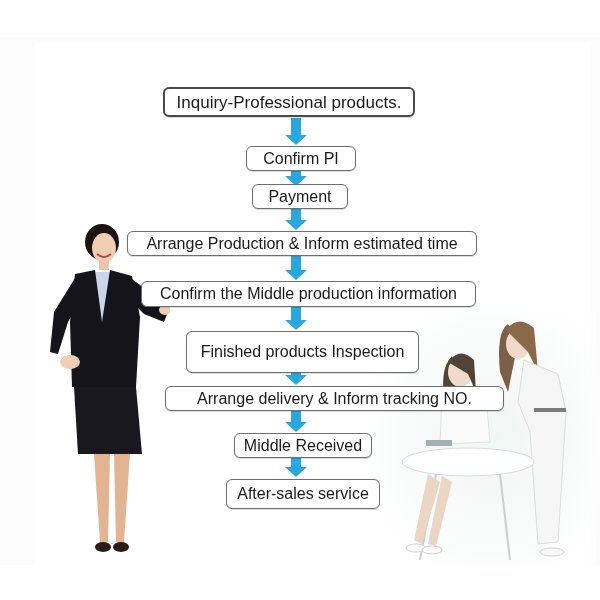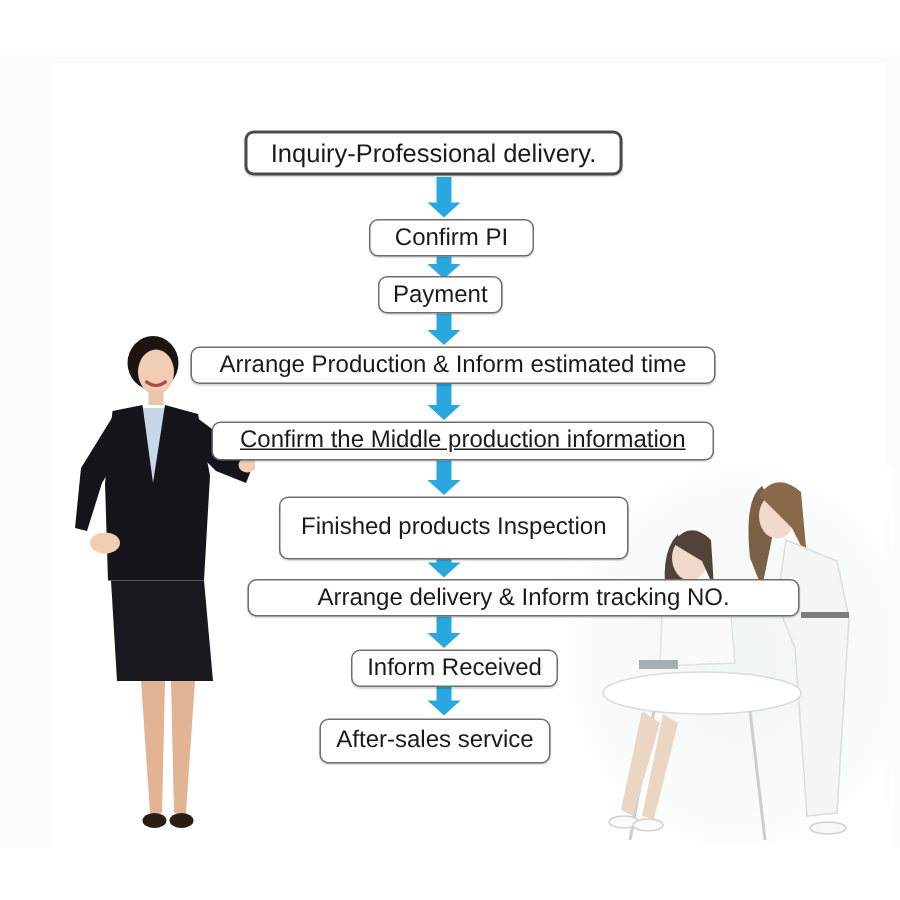--- a/index.html
+++ b/index.html
@@ -89,86 +89,86 @@
   <line x1="68" y1="162" x2="52" y2="248" stroke="#c7c7c7" stroke-width="2"></line>
   <line x1="132" y1="162" x2="142" y2="248" stroke="#c7c7c7" stroke-width="2"></line>
 
   <path d="M60 162 L46 228 L54 232 L72 170 Z" fill="#e9d0bb"></path>
   <path d="M74 164 L60 232 L68 234 L84 170 Z" fill="#e9d0bb"></path>
   <ellipse cx="48" cy="236" rx="10" ry="4" fill="#fbfbfb" stroke="#cccccc"></ellipse>
   <ellipse cx="64" cy="238" rx="10" ry="4" fill="#fbfbfb" stroke="#cccccc"></ellipse>
 </svg>
 
 <div class="step primary" style="left:163px; top:87px; width:252px; height:30px;">
-  <span>Inquiry-Professional delivery.</span>
+  <span>Inquiry-Professional products.</span>
 </div>
 
 <div class="arrow" style="left:285px; top:118px; height:28px;">
   <div class="shaft" style="height:18px;"></div>
     <div class="head" style="top:17px;"></div>
 </div>
 
 <div class="step" style="left:246px; top:146px; width:110px; height:25px;justify-content:center;">
   <span>Confirm PI</span>
 </div>
 
 <div class="arrow" style="left:285px; top:171px; height:14px;">
   <div class="shaft" style="height:6px;"></div>
     <div class="head" style="top:5px;"></div>
 </div>
 
-<div class="step" style="left:252px; top:184px; width:83px; height:25px;">
+<div class="step" style="left:252px; top:184px; width:96px; height:25px;">
   <span>Payment</span>
 </div>
 
 <div class="arrow" style="left:285px; top:209px; height:22px;">
   <div class="shaft" style="height:12px;"></div>
     <div class="head" style="top:11px;"></div>
 </div>
 
 <div class="step" style="left:127px; top:231px; width:350px; height:25px;text-align:right;">
   <span>Arrange Production &amp; Inform estimated time</span>
 </div>
 
 <div class="arrow" style="left:285px; top:256px; height:25px;">
   <div class="shaft" style="height:15px;"></div>
     <div class="head" style="top:14px;"></div>
 </div>
 
-<div class="step" style="left:141px; top:281px; width:335px; height:26px;text-decoration:underline;">
+<div class="step" style="left:141px; top:281px; width:335px; height:26px;">
   <span>Confirm the Middle production information</span>
 </div>
 
 <div class="arrow" style="left:285px; top:307px; height:24px;">
   <div class="shaft" style="height:14px;"></div>
     <div class="head" style="top:13px;"></div>
 </div>
 
 <div class="step" style="left:186px; top:331px; width:233px; height:42px;">
   <span>Finished products Inspection</span>
 </div>
 
 <div class="arrow" style="left:285px; top:368px; height:18px;">
   <div class="shaft" style="height:8px;"></div>
     <div class="head" style="top:7px;"></div>
 </div>
 
-<div class="step" style="left:165px; top:386px; width:368px; height:25px;">
+<div class="step" style="left:165px; top:386px; width:339px; height:25px;">
   <span>Arrange delivery &amp; Inform tracking NO.</span>
 </div>
 
 <div class="arrow" style="left:285px; top:411px; height:22px;">
   <div class="shaft" style="height:12px;"></div>
     <div class="head" style="top:11px;"></div>
 </div>
 
 <div class="step" style="left:234px; top:433px; width:138px; height:25px;">
-  <span>Inform Received</span>
+  <span>Middle Received</span>
 </div>
 
 <div class="arrow" style="left:285px; top:458px; height:20px;">
   <div class="shaft" style="height:10px;"></div>
     <div class="head" style="top:9px;"></div>
 </div>
 
-<div class="step" style="left:213px; top:479px; width:154px; height:30px;">
+<div class="step" style="left:226px; top:479px; width:154px; height:30px;">
   <span>After-sales service</span>
 </div>
 
 </body></html>

